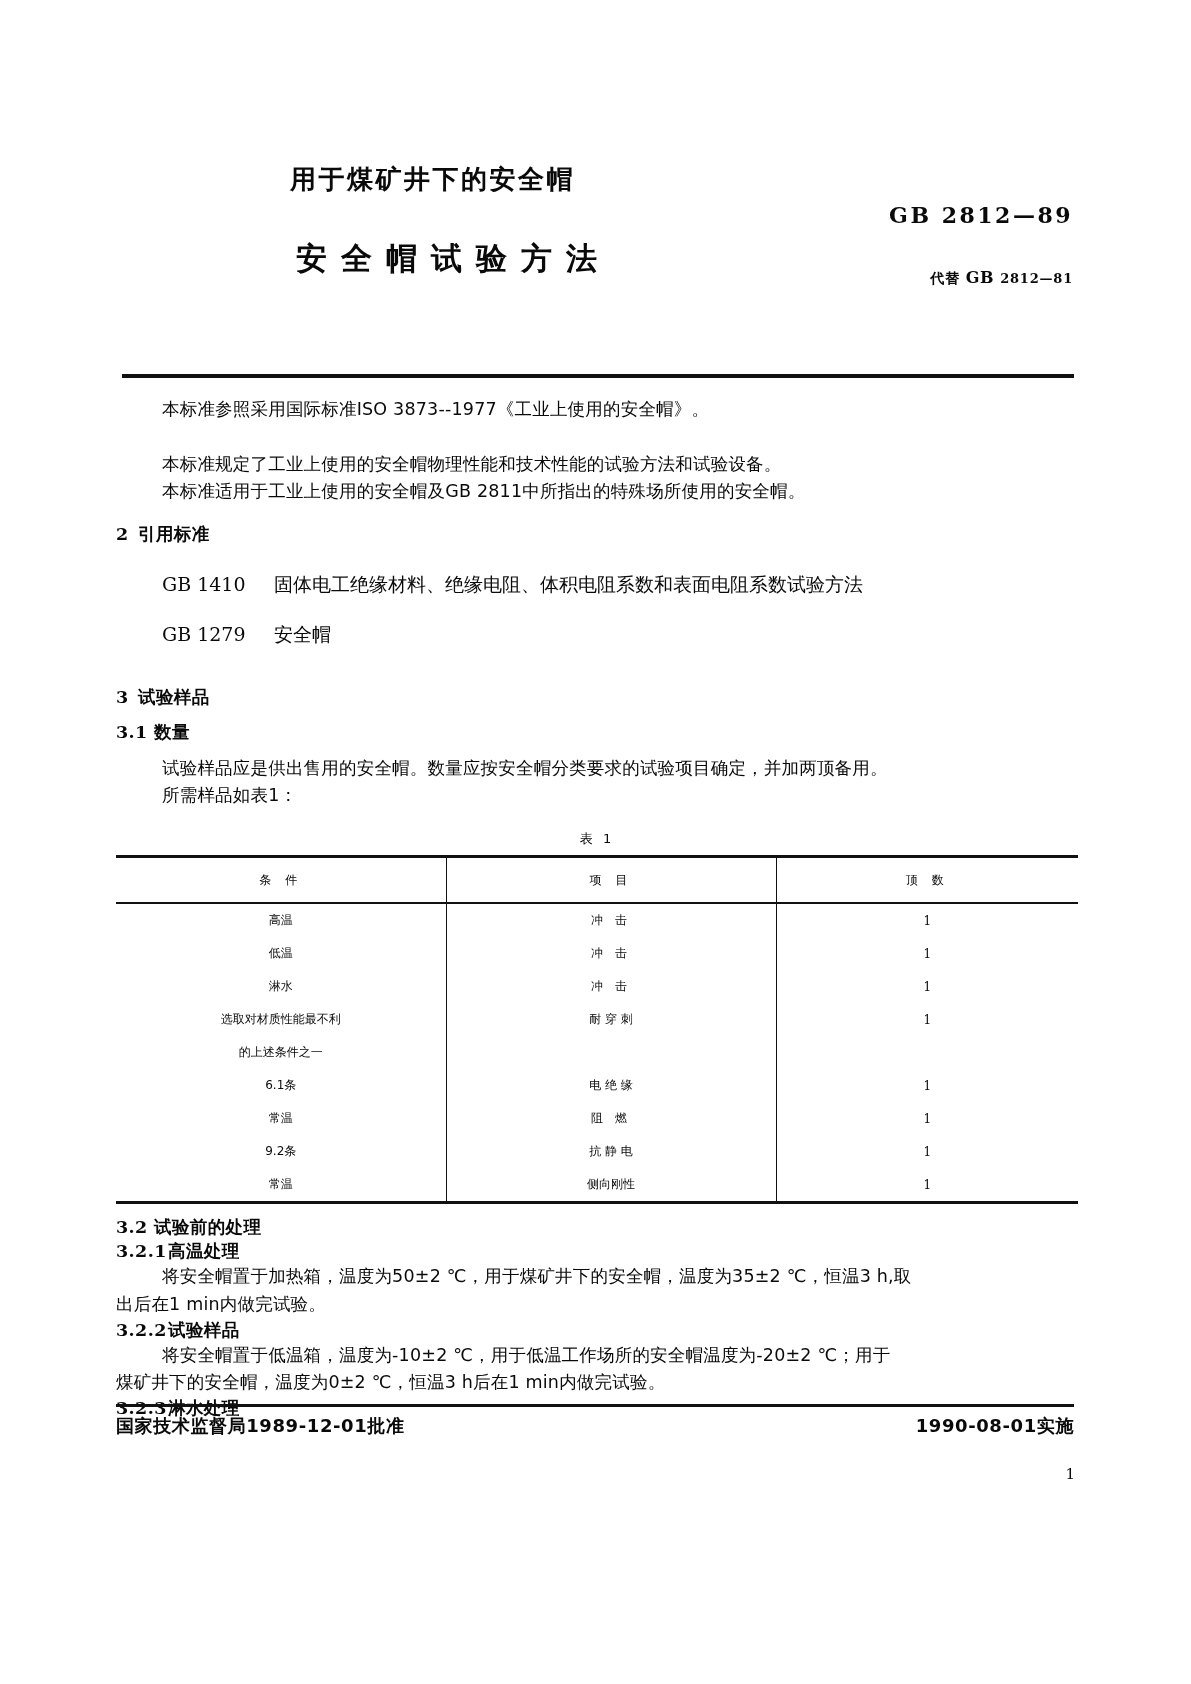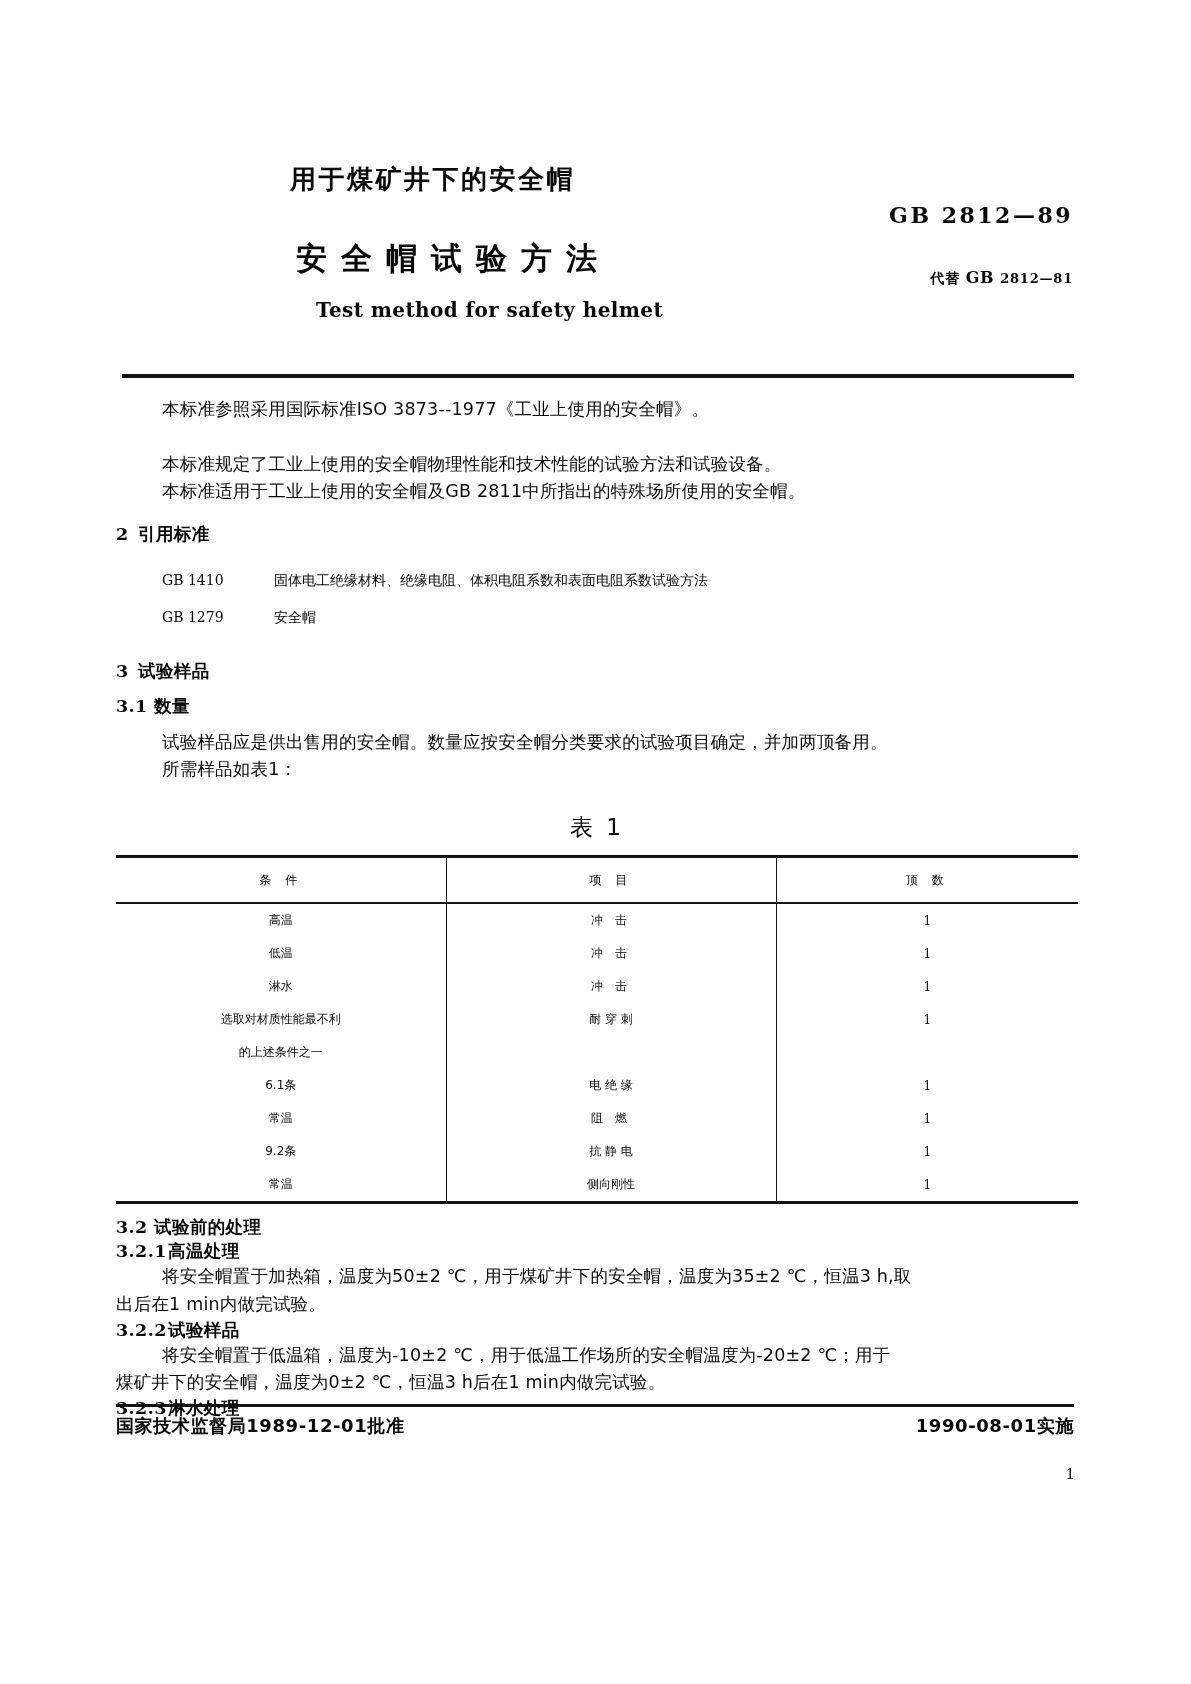--- a/index.html
+++ b/index.html
@@ -132,37 +132,37 @@
   }
   .heading-sub .hn { min-width: 38px; }
   .heading-sub3 .hn { min-width: 52px; }
   .lat {
     font-family: "DejaVu Serif", "Liberation Serif", serif;
   }
   .gap-s { height: 11px; }
   .gap-m { height: 17px; }
 
   .ref-line {
-    font-size: 14px;
+    font-size: 19px;
     line-height: 1.6;
     padding-left: 46px;
     margin-top: 12px;
   }
   .ref-line .code {
     font-family: "DejaVu Serif", "Liberation Serif", serif;
     display: inline-block;
     width: 112px;
   }
 
   
   .table-caption {
     text-align: center;
-    font-size: 23px;
+    font-size: 13px;
     letter-spacing: 3px;
-    margin: 12px;
+    margin: 4px;
   }
   table.t1 {
     border-collapse: collapse;
     width: 962px;
     margin-top: 7px;
     table-layout: fixed;
   }
   table.t1 td, table.t1 th {
     font-weight: normal;
     font-size: 12px;
@@ -208,21 +208,20 @@
 </head>
 <body>
 
 <div class="page">
 
   <div class="masthead">
     <div class="nat-std">用于煤矿井下的安全帽</div>
 
     <div class="doc-title">安全帽试验方法</div>
 
-    <div class="doc-title-en">Test method for safety helmet</div>
 
     <div class="std-code">GB 2812—89</div>
 
     <div class="std-replaces">
       <span class="cjk">代替</span>
       <span class="lat">GB</span>
       <span class="num">2812—81</span>
     </div>
   </div>
 

